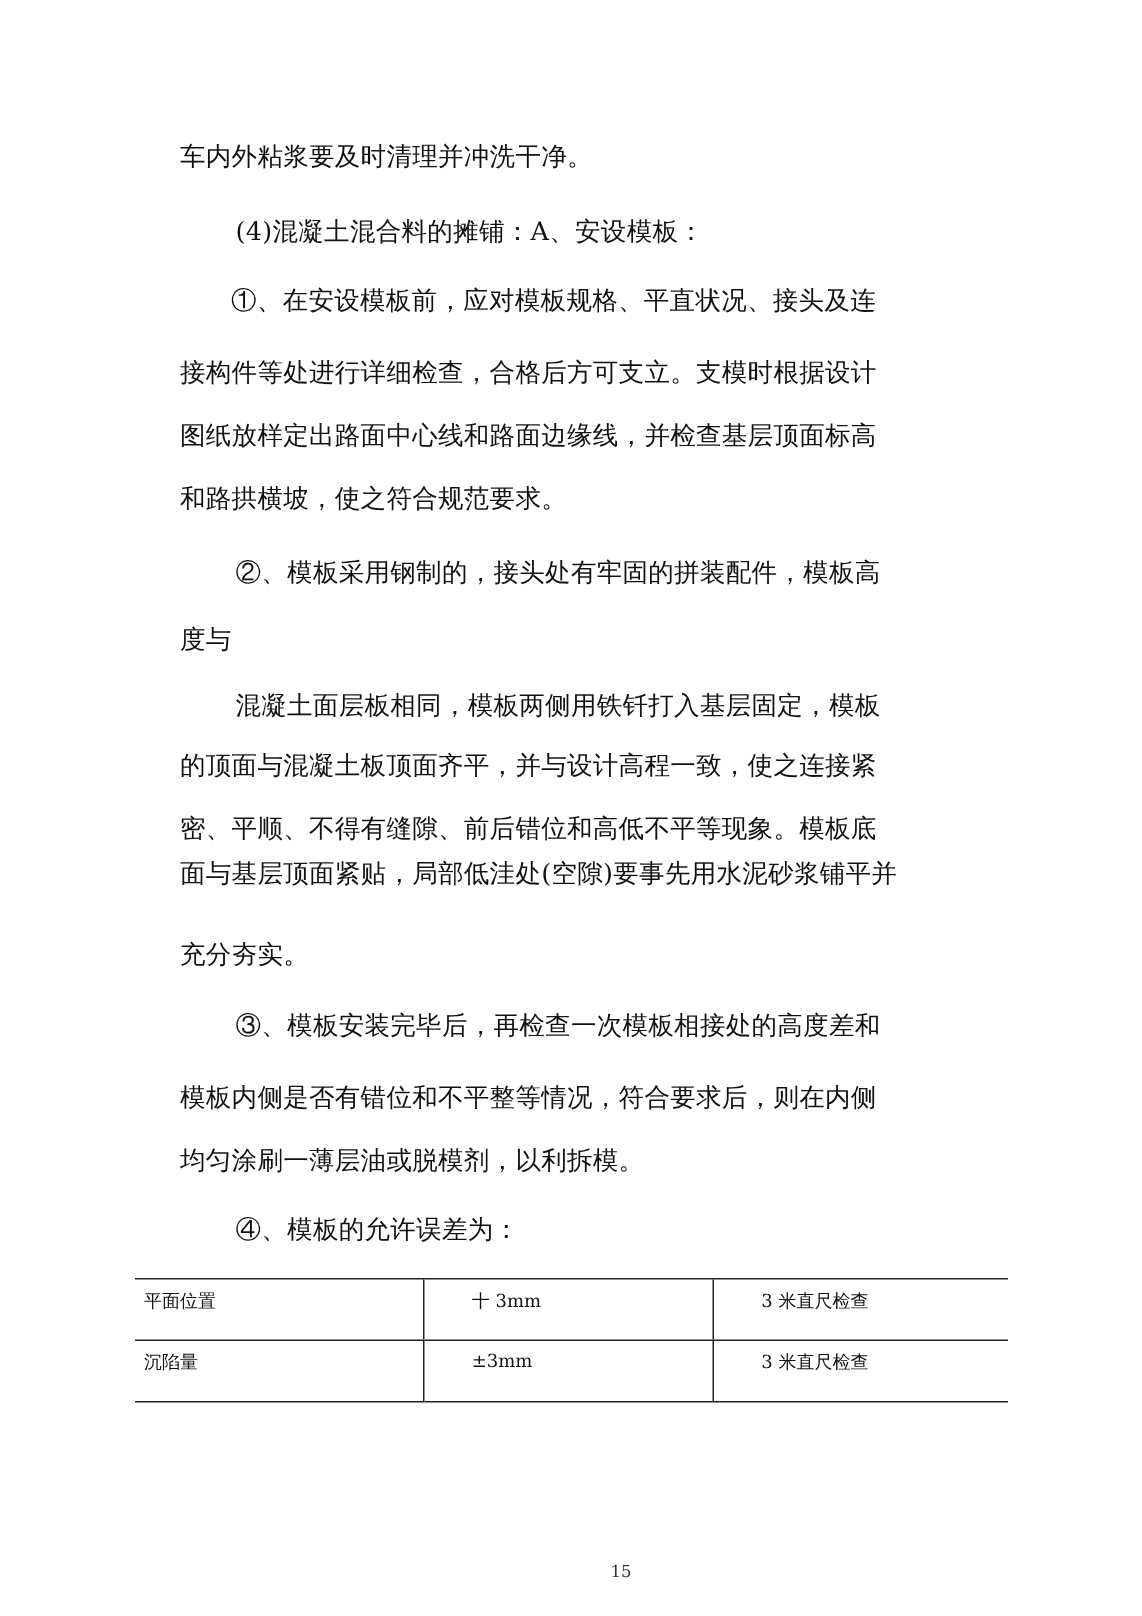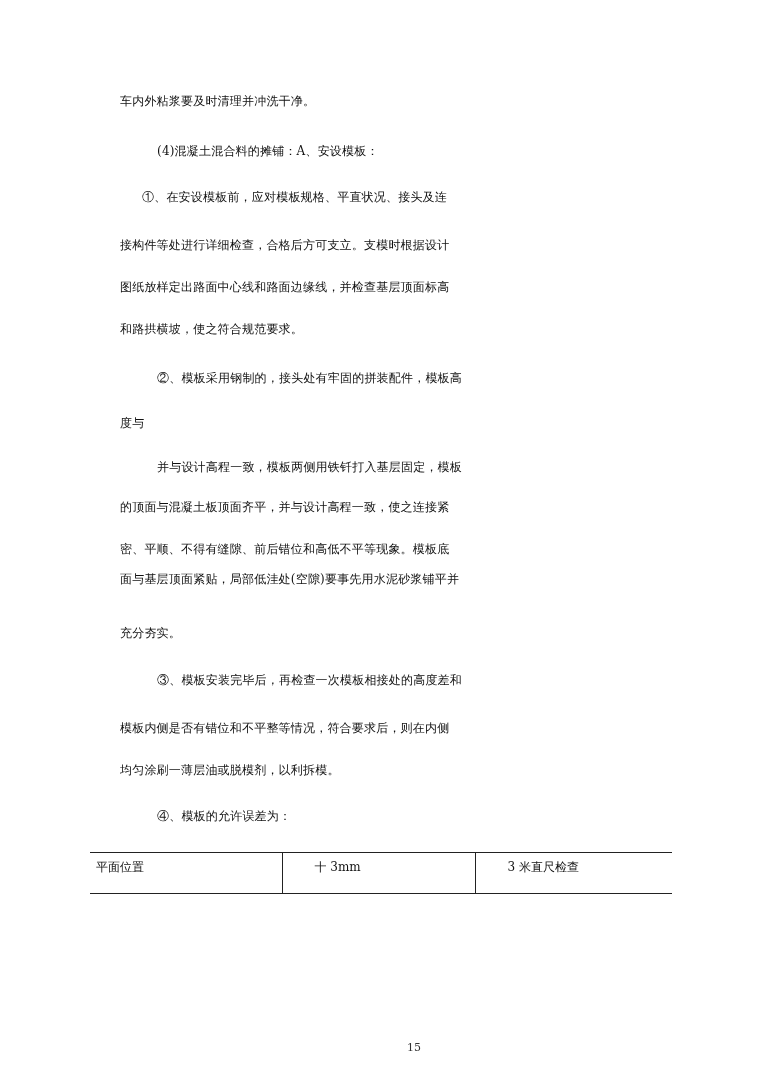--- a/index.html
+++ b/index.html
@@ -1,51 +1,56 @@
 <!DOCTYPE html>
 <html><head>
   <meta charset="utf-8">
   <style>
     html, body { margin: 0; padding: 0; background: #ffffff; }
     body { width: 761px; height: 1077px; position: relative; overflow: hidden;
       font-family: "DejaVu Serif", "Liberation Serif", serif; color: #111; }
-    .line { position: absolute; font-size: 12px; white-space: nowrap; letter-spacing: 0.2px; }
+    .line { position: absolute; font-size: 17px; white-space: nowrap; letter-spacing: 0.2px; }
     .table { position: absolute; left: 90px; top: 852px; width: 582px; border-collapse: collapse; }
     .table td { border-top: 1px solid #222; border-bottom: 1px solid #222; height: 41px; padding: 0 0 0 6px;
       font-size: 12px; vertical-align: top; padding-top: 6px; box-sizing: border-box; }
     .table td + td { border-left: 1px solid #222; padding-left: 32px; }
     .c1 { width: 192px; } .c2 { width: 193px; } .c3 { width: 197px; }
     .pagenum { position: absolute; left: 0; width: 758px; top: 1041px; text-align: center; font-size: 11px; color: #333; margin-left: 35px; }
   </style>
 </head>
 <body>
 
 <div>
   <div class="line" style="left:120px;top:93px">车内外粘浆要及时清理并冲洗干净。</div>
   <div class="line" style="left:157px;top:143px">(4)混凝土混合料的摊铺：A、安设模板：</div>
-  <div class="line" style="left:142px;top:189px">①、在安设模板前，应对模板规格、平直状况、接头及连</div>
+  <div class="line" style="left:154px;top:189px">①、在安设模板前，应对模板规格、平直状况、接头及连</div>
   <div class="line" style="left:120px;top:237px">接构件等处进行详细检查，合格后方可支立。支模时根据设计</div>
   <div class="line" style="left:120px;top:279px">图纸放样定出路面中心线和路面边缘线，并检查基层顶面标高</div>
   <div class="line" style="left:120px;top:321px">和路拱横坡，使之符合规范要求。</div>
   <div class="line" style="left:157px;top:370px">②、模板采用钢制的，接头处有牢固的拼装配件，模板高</div>
   <div class="line" style="left:120px;top:415px">度与</div>
-  <div class="line" style="left:157px;top:459px">并与设计高程一致，模板两侧用铁钎打入基层固定，模板</div>
+  <div class="line" style="left:157px;top:459px">混凝土面层板相同，模板两侧用铁钎打入基层固定，模板</div>
   <div class="line" style="left:120px;top:499px">的顶面与混凝土板顶面齐平，并与设计高程一致，使之连接紧</div>
   <div class="line" style="left:120px;top:541px">密、平顺、不得有缝隙、前后错位和高低不平等现象。模板底</div>
   <div class="line" style="left:120px;top:571px">面与基层顶面紧贴，局部低洼处(空隙)要事先用水泥砂浆铺平并</div>
   <div class="line" style="left:120px;top:625px">充分夯实。</div>
   <div class="line" style="left:157px;top:672px">③、模板安装完毕后，再检查一次模板相接处的高度差和</div>
   <div class="line" style="left:120px;top:720px">模板内侧是否有错位和不平整等情况，符合要求后，则在内侧</div>
   <div class="line" style="left:120px;top:762px">均匀涂刷一薄层油或脱模剂，以利拆模。</div>
   <div class="line" style="left:157px;top:808px">④、模板的允许误差为：</div>
 
   <table class="table">
     <tbody>
         <tr>
       <td class="c1">平面位置</td>
       <td class="c2">十 3mm</td>
       <td class="c3">3 米直尺检查</td>
     </tr>
+    <tr>
+      <td class="c1">沉陷量</td>
+      <td class="c2">±3mm</td>
+      <td class="c3">3 米直尺检查</td>
+    </tr>
   </tbody>
     </table>
 
   <div class="pagenum">15</div>
 </div>
 
 </body></html>

